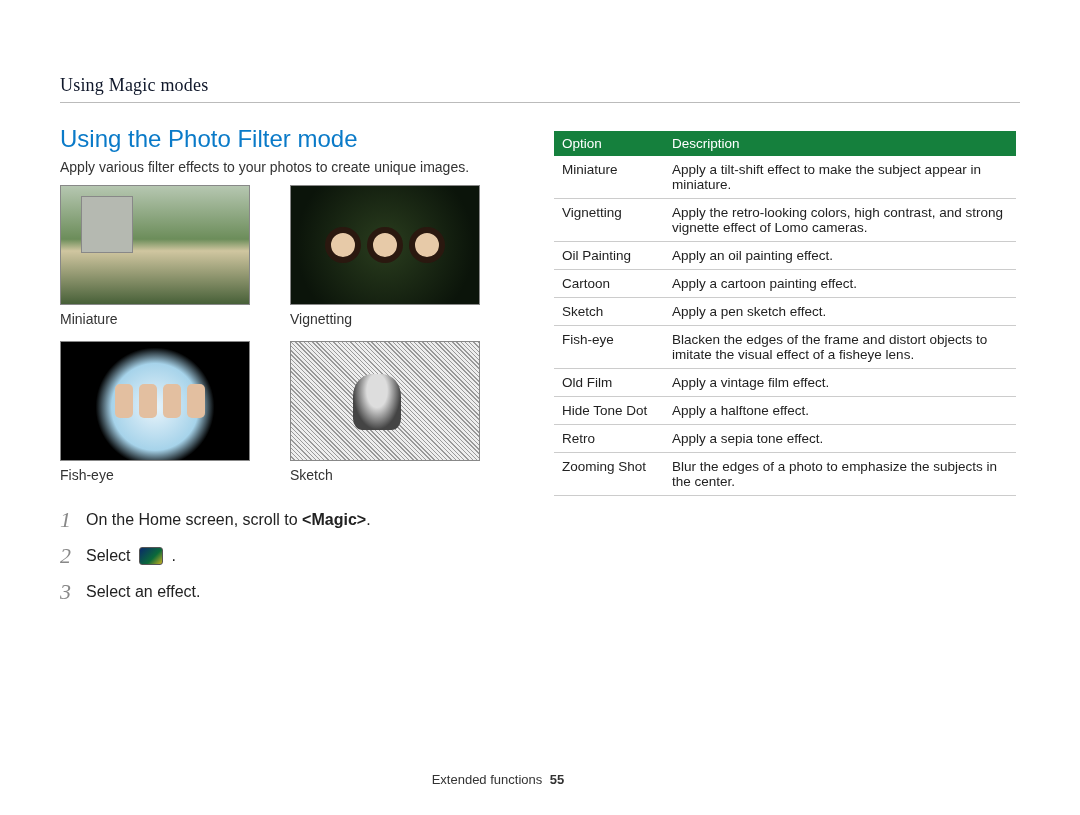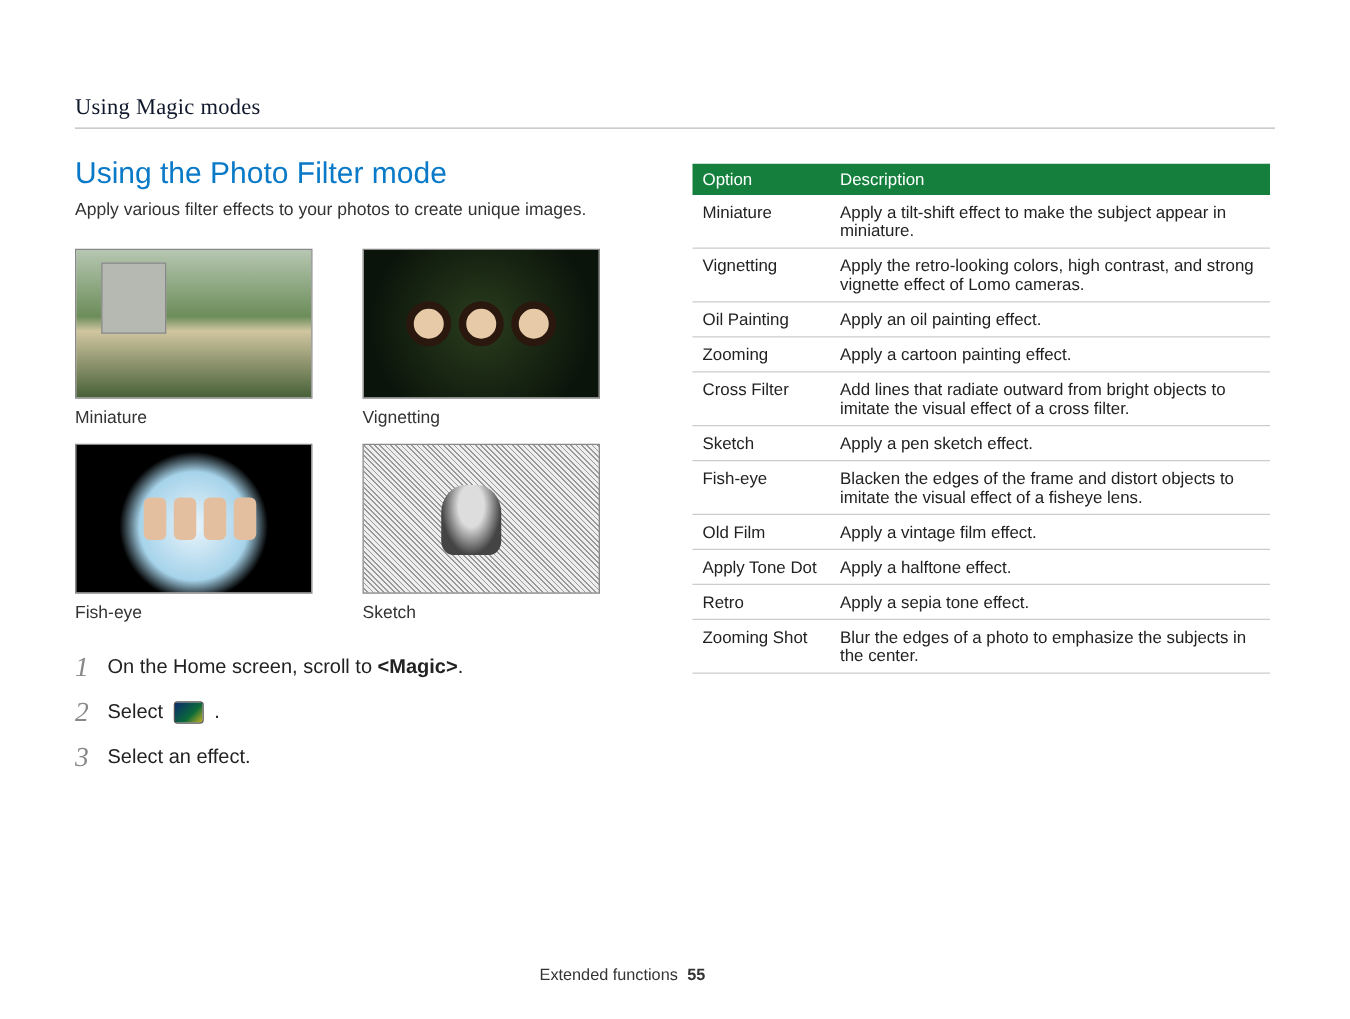--- a/index.html
+++ b/index.html
@@ -33,21 +33,21 @@
   .right-col { width: 462px; }
   h1.section-title {
     font-size: 24px;
     font-weight: 400;
     color: #0a7ac8;
     margin-bottom: 6px;
   }
   .intro {
     font-size: 14px;
     color: #333;
-    margin-bottom: 24px;
+    margin-bottom: 10px;
   }
   .thumb-grid {
     display: grid;
     grid-template-columns: 190px 190px;
     gap: 14px 40px;
     margin-bottom: 24px;
   }
   .thumb {
     width: 190px;
     height: 120px;
@@ -221,41 +221,37 @@
           </tr>
           <tr>
             <td class="option-name">Vignetting</td>
             <td>Apply the retro-looking colors, high contrast, and strong vignette effect of Lomo cameras.</td>
           </tr>
           <tr>
             <td class="option-name">Oil Painting</td>
             <td>Apply an oil painting effect.</td>
           </tr>
           <tr>
-            <td class="option-name">Zooming</td>
+            <td class="option-name">Cartoon</td>
             <td>Apply a cartoon painting effect.</td>
-          </tr>
-          <tr>
-            <td class="option-name">Cross Filter</td>
-            <td>Add lines that radiate outward from bright objects to imitate the visual effect of a cross filter.</td>
           </tr>
           <tr>
             <td class="option-name">Sketch</td>
             <td>Apply a pen sketch effect.</td>
           </tr>
           <tr>
             <td class="option-name">Fish-eye</td>
             <td>Blacken the edges of the frame and distort objects to imitate the visual effect of a fisheye lens.</td>
           </tr>
           <tr>
             <td class="option-name">Old Film</td>
             <td>Apply a vintage film effect.</td>
           </tr>
           <tr>
-            <td class="option-name">Apply Tone Dot</td>
+            <td class="option-name">Hide Tone Dot</td>
             <td>Apply a halftone effect.</td>
           </tr>
           <tr>
             <td class="option-name">Retro</td>
             <td>Apply a sepia tone effect.</td>
           </tr>
           <tr>
             <td class="option-name">Zooming Shot</td>
             <td>Blur the edges of a photo to emphasize the subjects in the center.</td>
           </tr>

